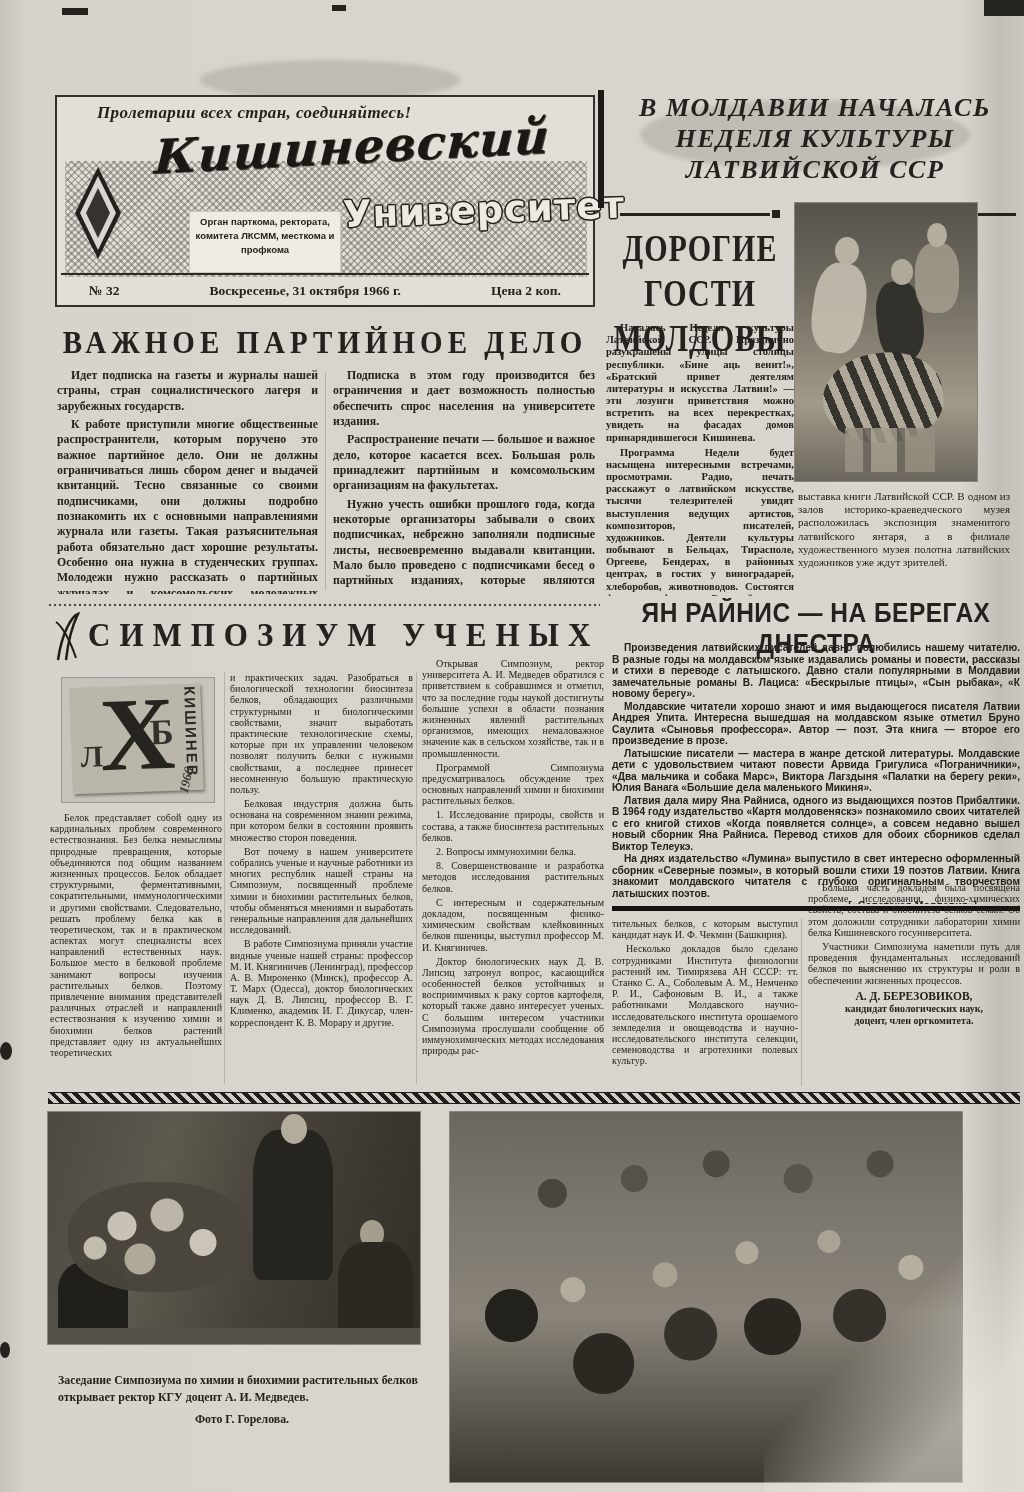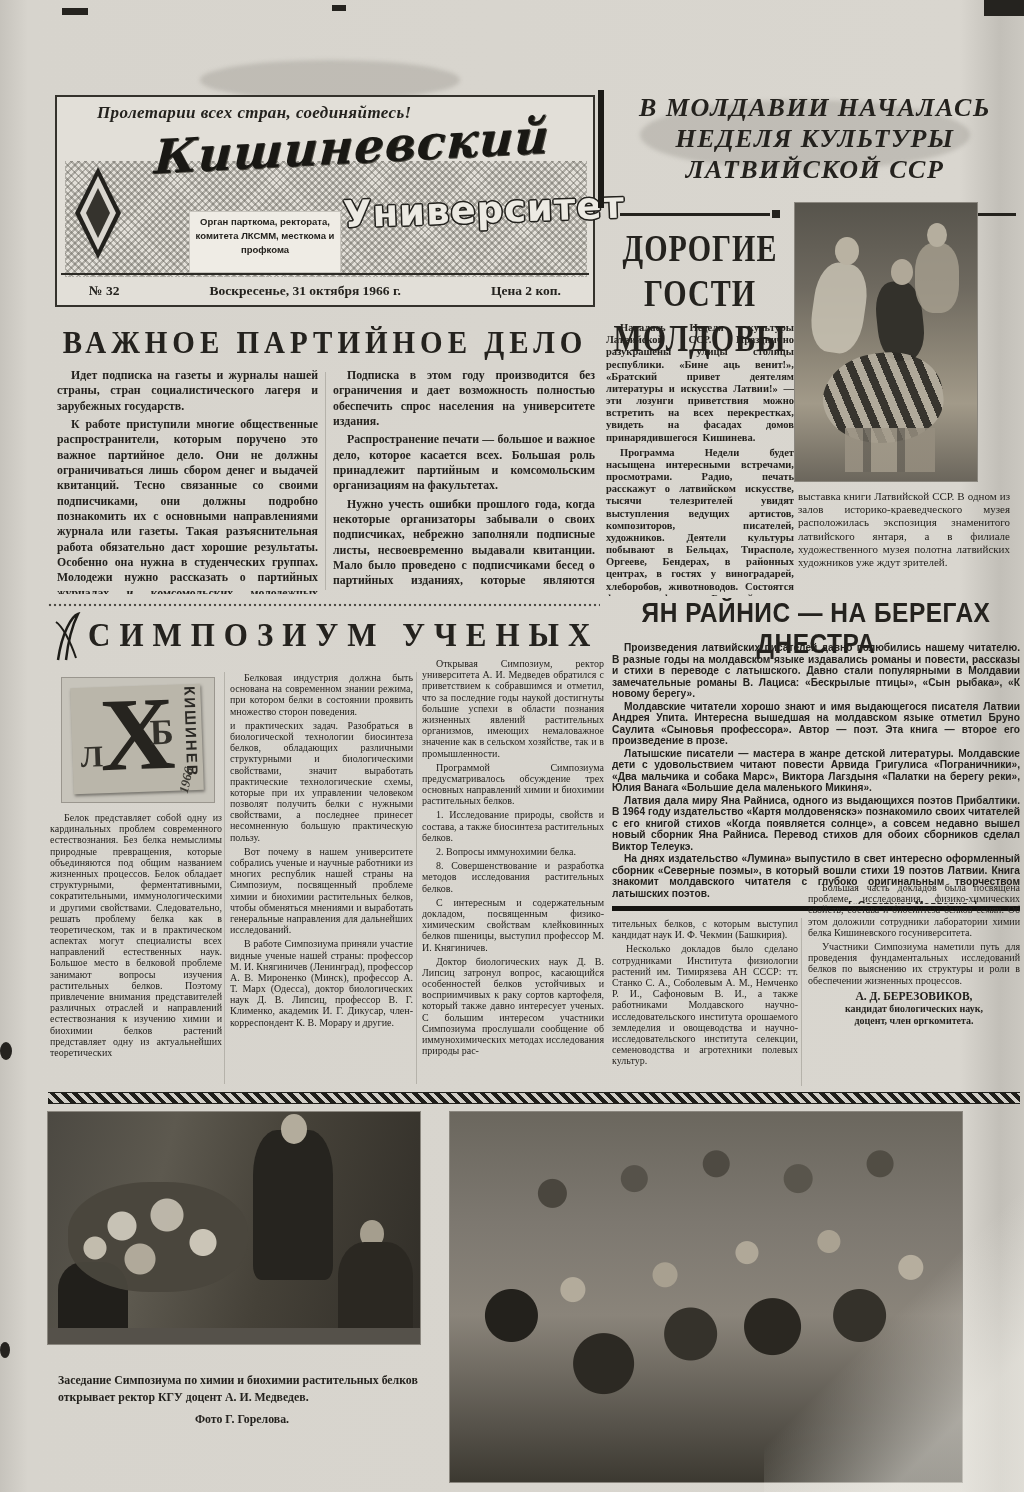--- a/index.html
+++ b/index.html
@@ -249,22 +249,22 @@
       <span class="emb-city">КИШИНЕВ</span>
       <span class="emb-year">1966</span>
     </div>
   </div>
 
   <div class="abs sym-col jbody" style="left:50px;top:812px;width:172px;height:272px;">
     <p class="para">Белок представляет собой одну из кардинальных проблем современного естествознания. Без белка немыслимы природные превращения, которые объединяются под общим названием жизненных процессов. Белок обладает структурными, ферментативными, сократительными, иммунологическими и другими свойствами. Следовательно, решать проблему белка как в теоретическом, так и в практическом аспектах могут специалисты всех направлений естественных наук. Большое место в белковой проблеме занимают вопросы изучения растительных белков. Поэтому привлечение внимания представителей различных отраслей и направлений естествознания к изучению химии и биохимии белков растений представляет одну из актуальнейших теоретических</p>
   </div>
   <div class="abs colrule" style="left:224px;top:672px;height:412px;"></div>
   <div class="abs sym-col jbody" style="left:230px;top:672px;width:183px;height:412px;">
+    <p class="para" style="text-indent:0">и практических задач. Разобраться в биологической технологии биосинтеза белков, обладающих различными структурными и биологическими свойствами, значит выработать практические технологические схемы, которые при их управлении человеком позволят получить белки с нужными свойствами, а последнее принесет несомненную большую практическую пользу.</p>
     <p class="para">Белковая индустрия должна быть основана на современном знании режима, при котором белки в состоянии проявить множество сторон поведения.</p>
-    <p class="para" style="text-indent:0">и практических задач. Разобраться в биологической технологии биосинтеза белков, обладающих различными структурными и биологическими свойствами, значит выработать практические технологические схемы, которые при их управлении человеком позволят получить белки с нужными свойствами, а последнее принесет несомненную большую практическую пользу.</p>
     <p class="para">Вот почему в нашем университете собрались ученые и научные работники из многих республик нашей страны на Симпозиум, посвященный проблеме химии и биохимии растительных белков, чтобы обменяться мнениями и выработать генеральные направления для дальнейших исследований.</p>
     <p class="para">В работе Симпозиума приняли участие видные ученые нашей страны: профессор М. И. Княгиничев (Ленинград), профессор А. В. Мироненко (Минск), профессор А. Т. Марх (Одесса), доктор биологических наук Д. В. Липсиц, профессор В. Г. Клименко, академик И. Г. Дикусар, член-корреспондент К. В. Морару и другие.</p>
   </div>
   <div class="abs colrule" style="left:416px;top:672px;height:412px;"></div>
   <div class="abs sym-col jbody" style="left:422px;top:640px;width:182px;height:412px;margin-top:18px;">
     <p class="para">Открывая Симпозиум, ректор университета А. И. Медведев обратился с приветствием к собравшимся и отметил, что за последние годы наукой достигнуты большие успехи в области познания жизненных явлений растительных организмов, имеющих немаловажное значение как в сельском хозяйстве, так и в промышленности.</p>
     <p class="para">Программой Симпозиума предусматривалось обсуждение трех основных направлений химии и биохимии растительных белков.</p>
     <p class="para">1. Исследование природы, свойств и состава, а также биосинтеза растительных белков.</p>
     <p class="para">2. Вопросы иммунохимии белка.</p>
     <p class="para">8. Совершенствование и разработка методов исследования растительных белков.</p>

